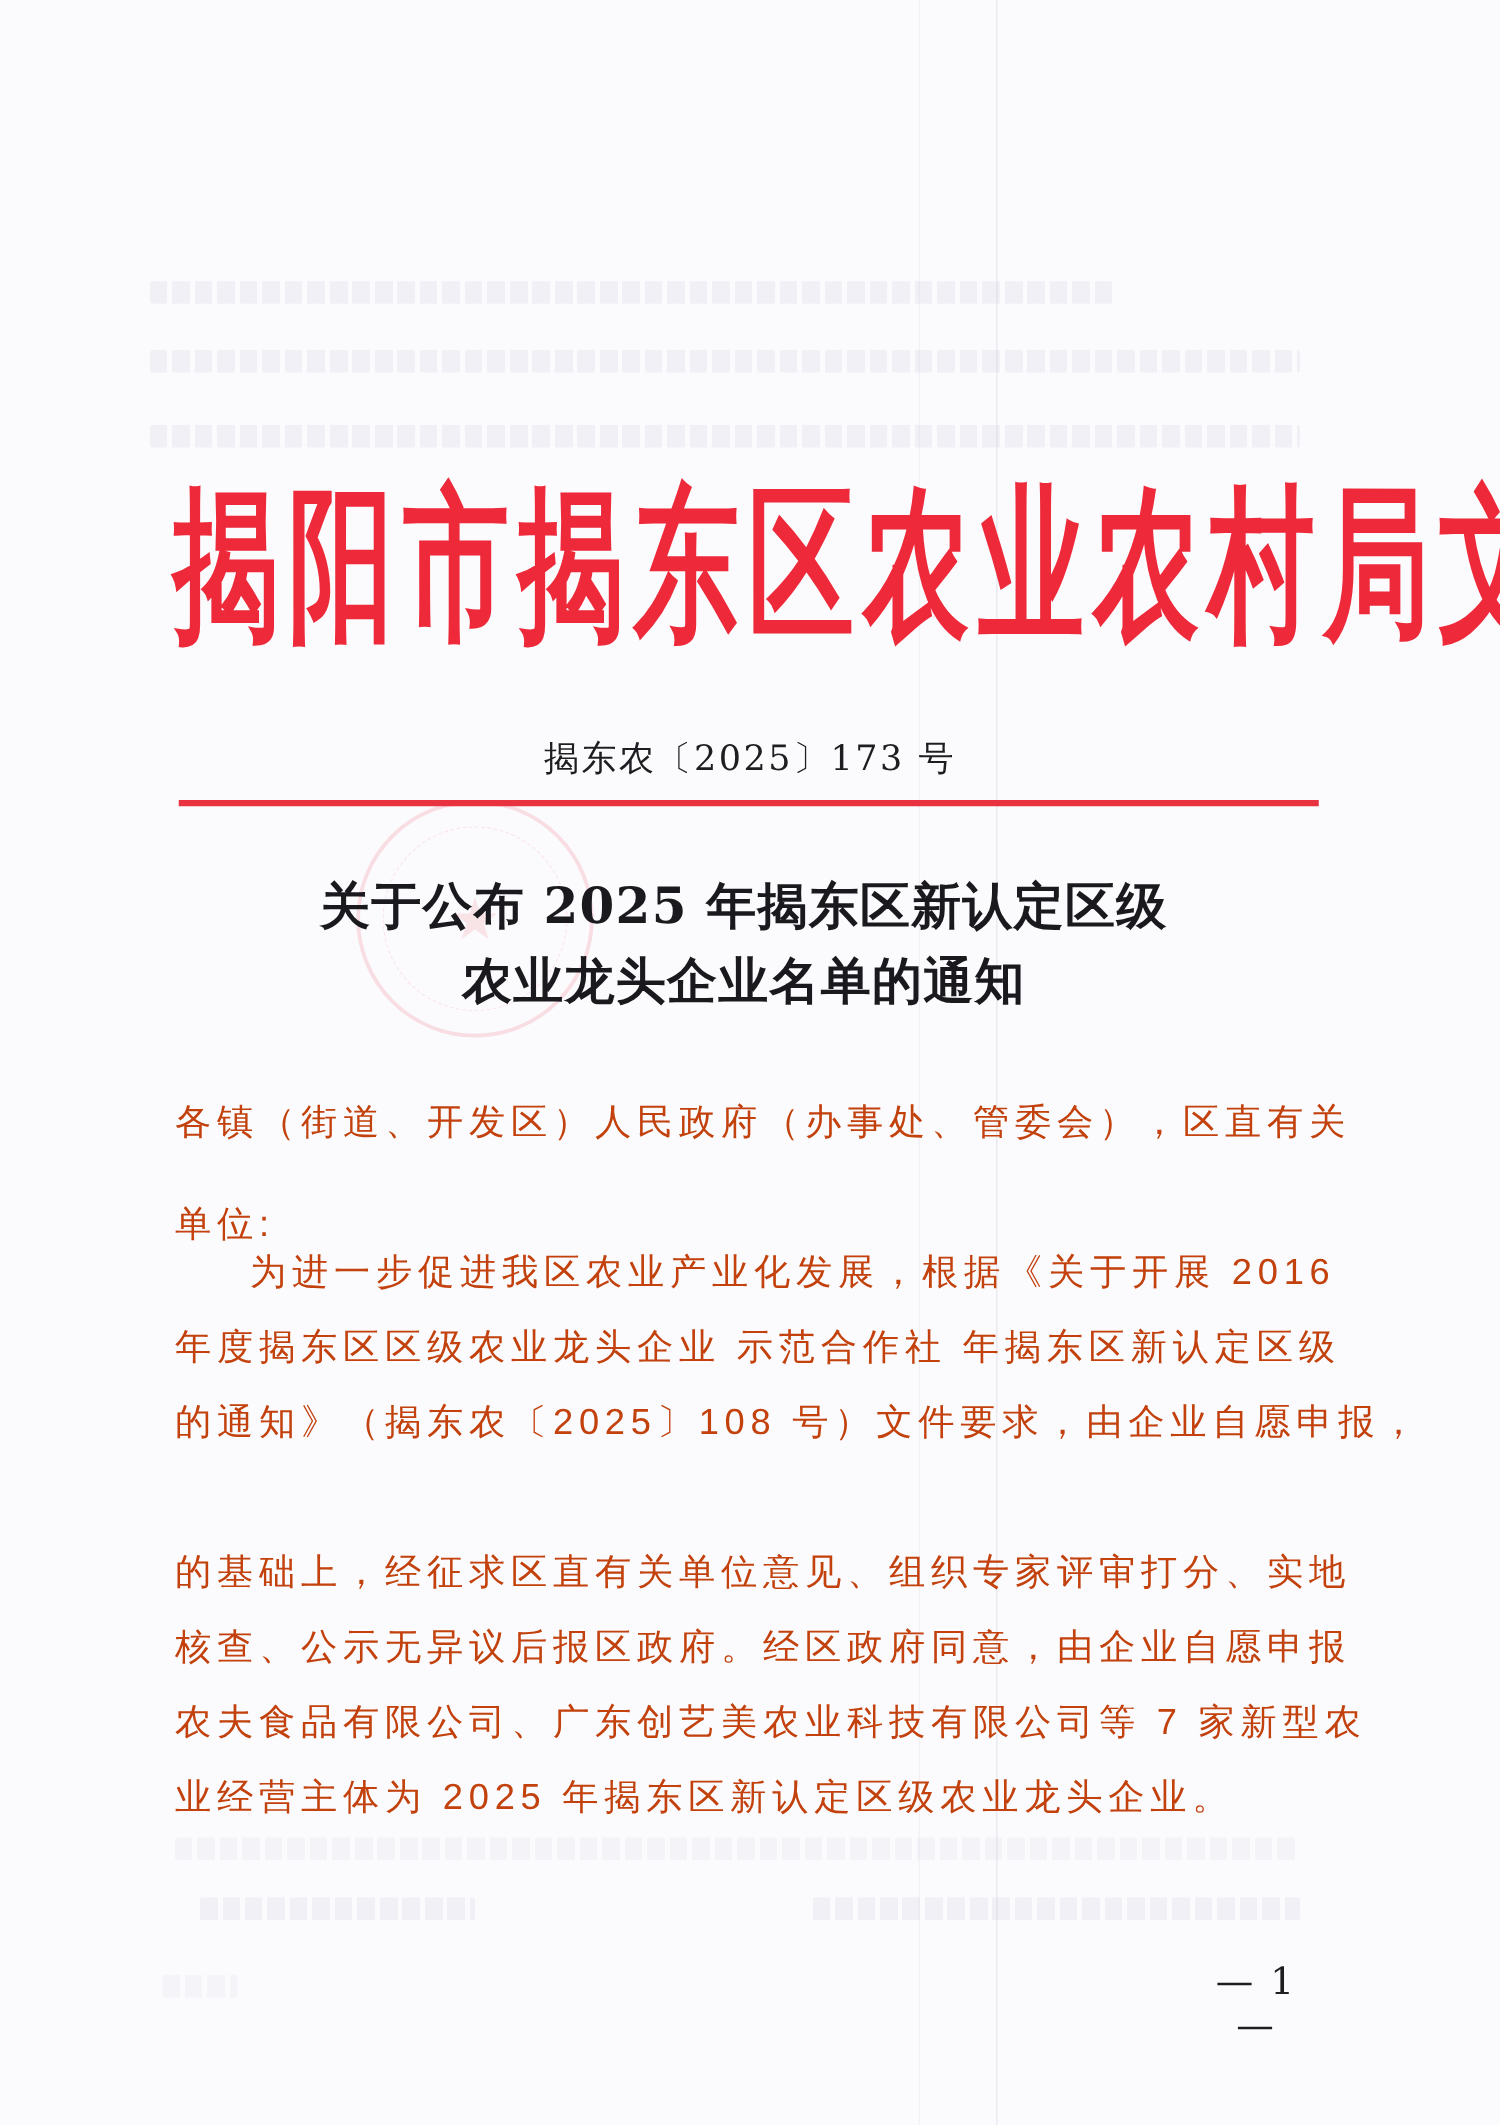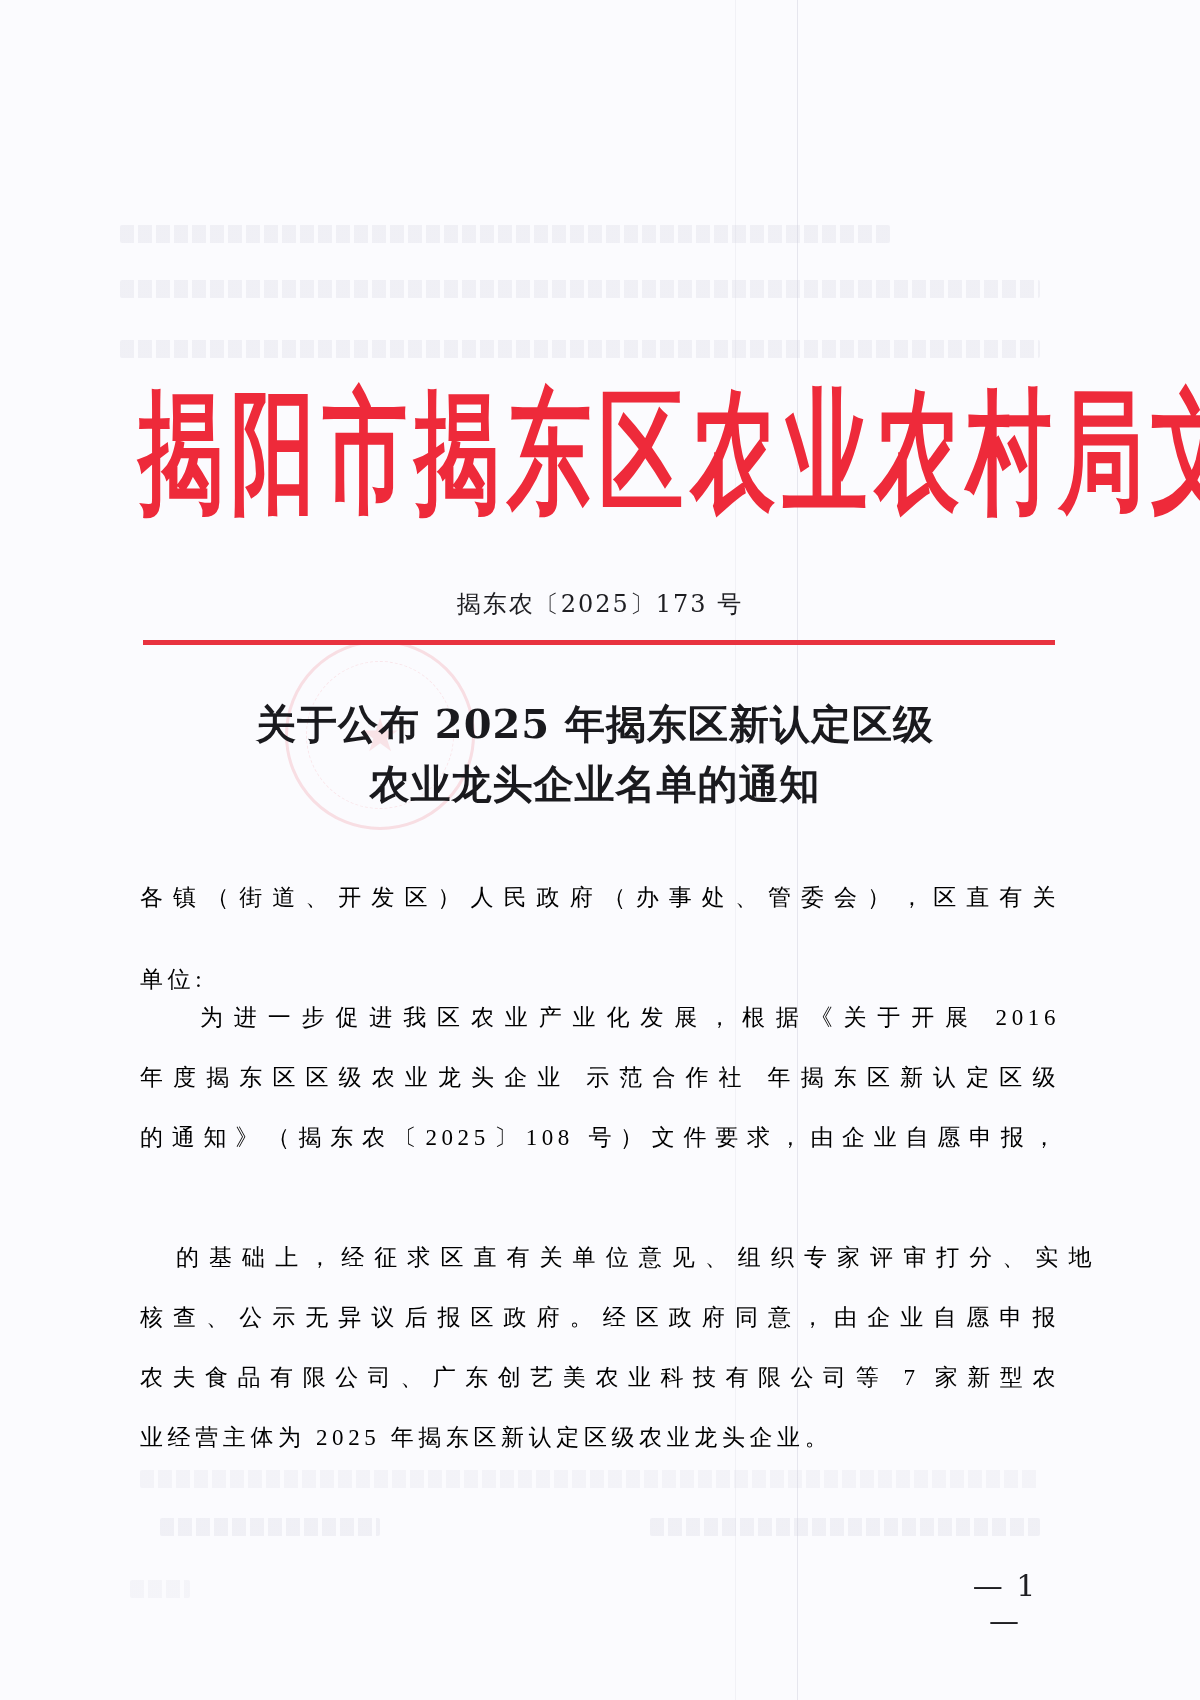--- a/index.html
+++ b/index.html
@@ -55,21 +55,21 @@
       transform: scaleY(1.45) scaleX(0.92);
       transform-origin: center center;
       letter-spacing: 0;
     }
     .doc-number {
       position: absolute;
       left: 0;
       width: 1200px;
       top: 588px;
       text-align: center;
-      font-size: 24px;
+      font-size: 28px;
       letter-spacing: 2px;
       color: #1e1e22;
       font-family: "DejaVu Serif", "Liberation Serif", serif;
     }
     .red-rule {
       position: absolute;
       left: 143px;
       top: 640px;
       width: 912px;
       height: 5px;
@@ -109,25 +109,25 @@
       font-size: 40px;
       color: #1a1a1e;
       letter-spacing: 1px;
     }
     .title.l1 { top: 697px; left: -5px; }
     .title.l2 { top: 757px; left: -5px; }
     .body-line {
       position: absolute;
       left: 140px;
       width: 920px;
-      font-family: Liberation Serif, serif;
-      font-size: 23px;
+      font-family: Liberation Sans, sans-serif;
+      font-size: 29px;
       line-height: 40px;
       height: 40px;
-      color: #000000;
+      color: #c2410c;
       white-space: nowrap;
       letter-spacing: 4.6px;
       text-align-last: justify;
       text-align: justify;
     }
     .body-line.nojust {
       text-align-last: left;
       text-align: left;
     }
     .body-line.indent {
@@ -191,20 +191,20 @@
 
   <div class="title l1">关于公布 2025 年揭东区新认定区级</div>
   <div class="title l2">农业龙头企业名单的通知</div>
 
   <div class="body-line" style="top:878px;">各镇（街道、开发区）人民政府（办事处、管委会），区直有关</div>
   <div class="body-line nojust" style="top:960px;">单位:</div>
 
   <div class="body-line indent" style="top:998px;">为进一步促进我区农业产业化发展，根据《关于开展 2016</div>
   <div class="body-line" style="top:1058px;">年度揭东区区级农业龙头企业 示范合作社 年揭东区新认定区级</div>
   <div class="body-line" style="top:1118px;">的通知》（揭东农〔2025〕108 号）文件要求，由企业自愿申报，</div>
-  <div class="body-line" style="top:1238px;margin-left:36px;">的基础上，经征求区直有关单位意见、组织专家评审打分、实地</div>
+  <div class="body-line" style="top:1238px;">的基础上，经征求区直有关单位意见、组织专家评审打分、实地</div>
   <div class="body-line" style="top:1298px;">核查、公示无异议后报区政府。经区政府同意，由企业自愿申报</div>
   <div class="body-line" style="top:1358px;">农夫食品有限公司、广东创艺美农业科技有限公司等 7 家新型农</div>
   <div class="body-line nojust" style="top:1418px;">业经营主体为 2025 年揭东区新认定区级农业龙头企业。</div>
 
   <div class="page-number">— 1 —</div>
 
 </div>
 
 </body></html>

